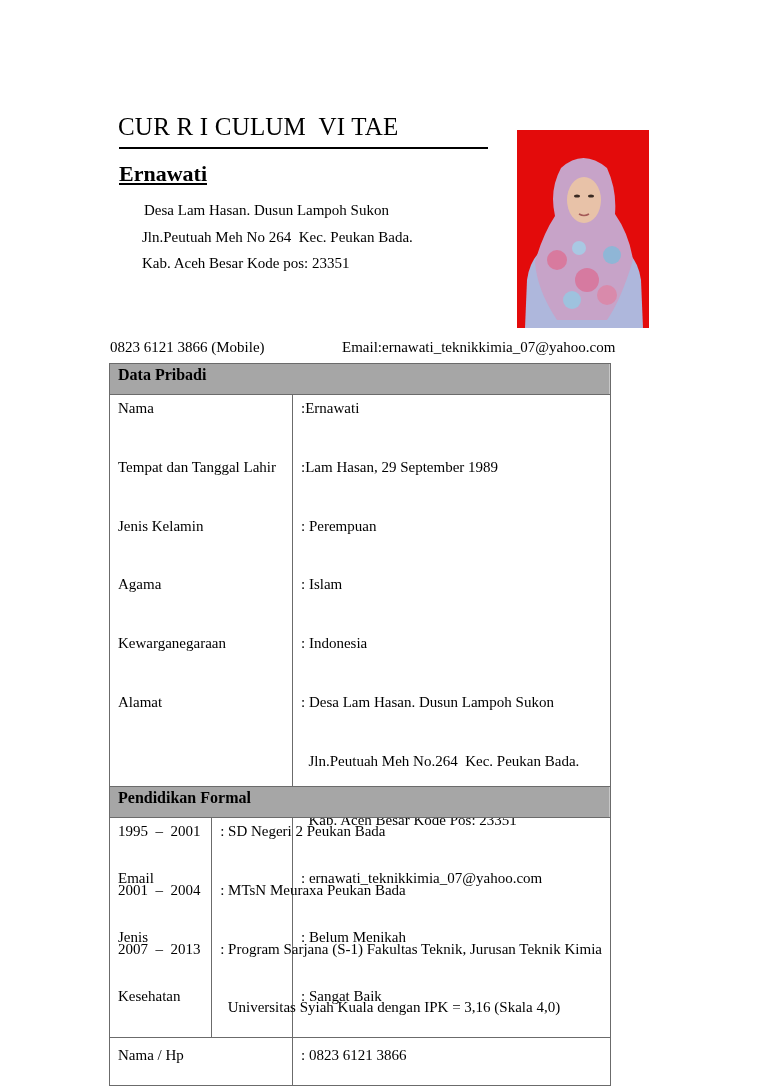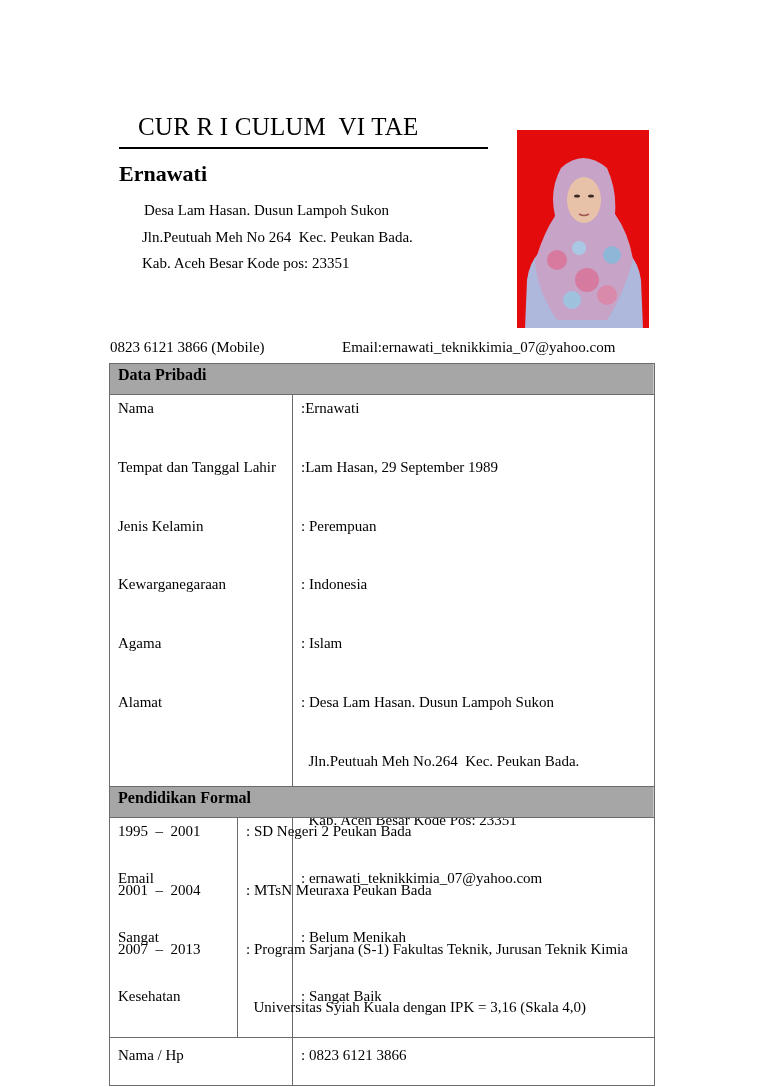--- a/index.html
+++ b/index.html
@@ -16,37 +16,37 @@
       overflow: hidden;
     }
     .cv-title {
       position: absolute;
       left: 118px;
       top: 112px;
       font-size: 25px;
       letter-spacing: 0.2px;
       white-space: pre;
       line-height: 30px;
-      margin-left: 20px;
     }
     .title-rule {
       position: absolute;
       left: 119px;
       top: 147px;
       width: 369px;
       height: 2px;
       background: #000;
     }
     .name {
       position: absolute;
       left: 119px;
       top: 160px;
       font-size: 22px;
       font-weight: bold;
       line-height: 28px;
+      text-decoration: underline;
     }
     .addr-line {
       position: absolute;
       font-size: 15px;
       line-height: 18px;
       white-space: pre;
       margin-left: 24px;
     }
     .photo {
       position: absolute;
@@ -60,21 +60,21 @@
     .contact-line {
       position: absolute;
       top: 338px;
       font-size: 15px;
       line-height: 18px;
       white-space: pre;
     }
     table.section {
       position: absolute;
       left: 109px;
-      width: 546px;
+      width: 502px;
       border-collapse: collapse;
       font-size: 15px;
     }
     table.section th {
       background: #a6a6a6;
       text-align: left;
       font-weight: bold;
       font-size: 16px;
       padding: 2px 8px 6px 8px;
       height: 22px;
@@ -153,45 +153,45 @@
     </tr>
     <tr>
       <td>Tempat dan Tanggal Lahir</td>
       <td class="val">:Lam Hasan, 29 September 1989</td>
     </tr>
     <tr>
       <td>Jenis Kelamin</td>
       <td class="val">: Perempuan</td>
     </tr>
     <tr>
+      <td>Agama</td>
+      <td class="val">: Islam</td>
+    </tr>
+    <tr>
       <td>Kewarganegaraan</td>
       <td class="val">: Indonesia</td>
     </tr>
     <tr>
-      <td>Agama</td>
-      <td class="val">: Islam</td>
-    </tr>
-    <tr>
       <td>Alamat</td>
       <td class="val">: Desa Lam Hasan. Dusun Lampoh Sukon</td>
     </tr>
     <tr>
       <td></td>
       <td class="val">  Jln.Peutuah Meh No.264  Kec. Peukan Bada.</td>
     </tr>
     <tr>
       <td></td>
       <td class="val">  Kab. Aceh Besar Kode Pos: 23351</td>
     </tr>
     <tr>
       <td>Email</td>
       <td class="val">: ernawati_teknikkimia_07@yahoo.com</td>
     </tr>
     <tr>
-      <td>Sangat</td>
+      <td>Jenis</td>
       <td class="val">: Belum Menikah</td>
     </tr>
     <tr>
       <td>Kesehatan</td>
       <td class="val">: Sangat Baik</td>
     </tr>
     <tr class="last">
       <td>Nama / Hp</td>
       <td class="val">: 0823 6121 3866</td>
     </tr>

